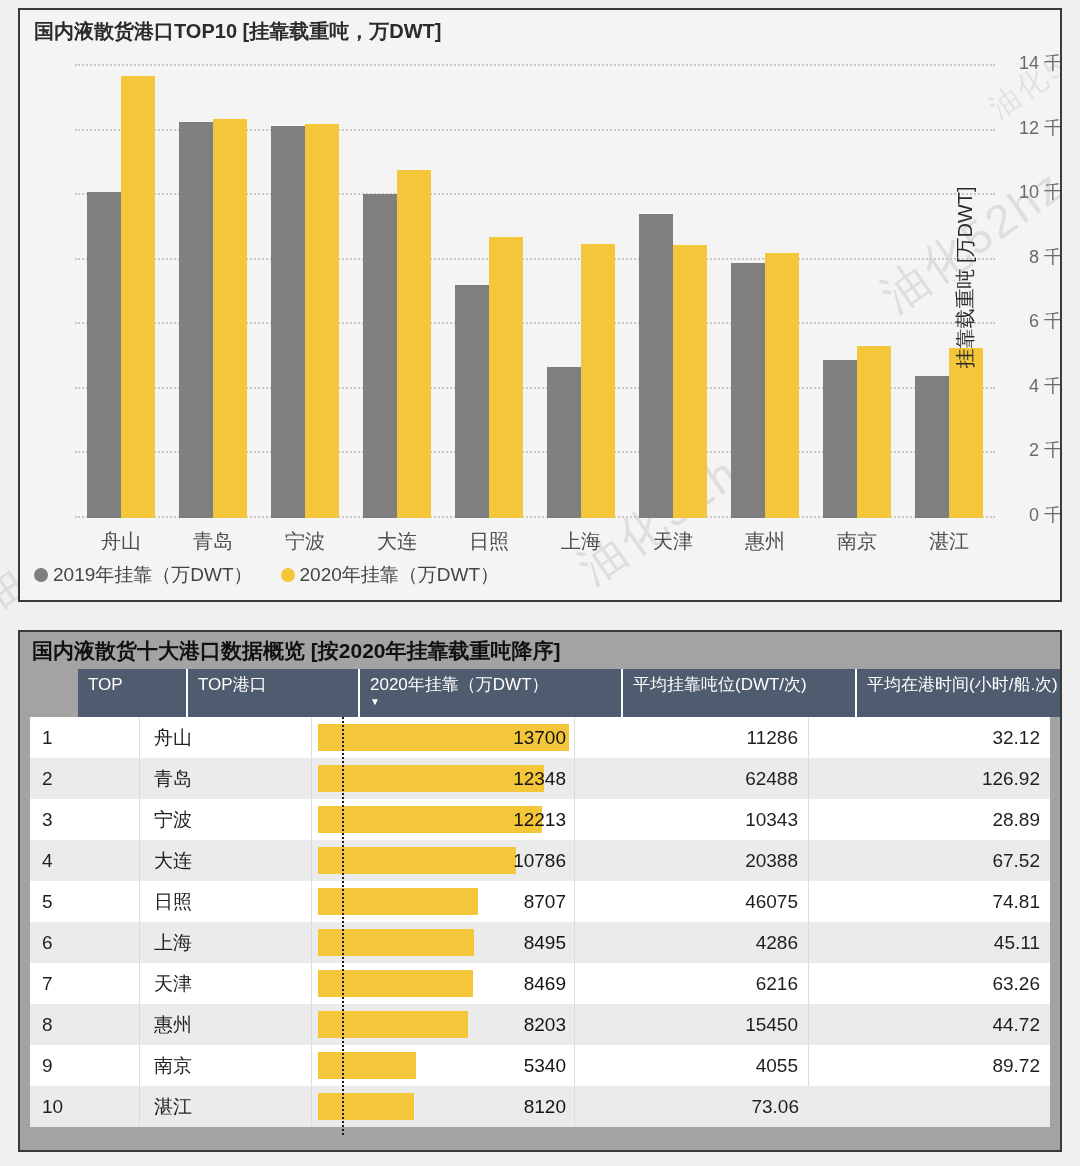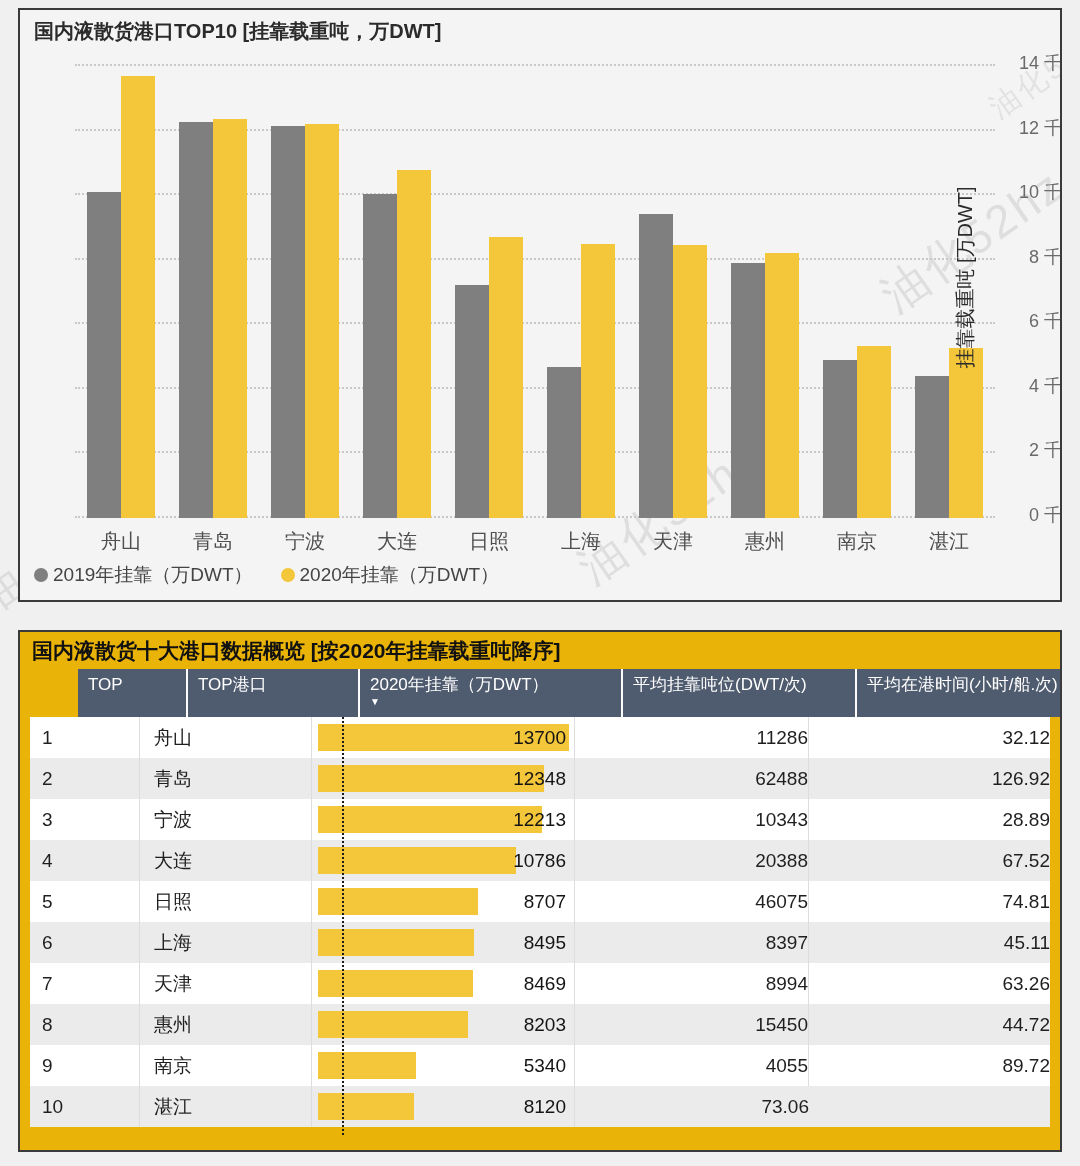--- a/index.html
+++ b/index.html
@@ -11,21 +11,21 @@
     overflow:hidden;
     color:#252423;
   }
   .card {
     position:absolute;
     background:#F5F4F4;
     border:2px solid #3A3A3A;
     overflow:hidden;
   }
   #chart-card { left:18px; top:8px; width:1044px; height:594px; }
-  #table-card { left:18px; top:630px; width:1044px; height:522px; background:#eab308; }
+  #table-card { left:18px; top:630px; width:1044px; height:522px; background:#a3a3a3; }
 
   .wm {
     position:absolute;
     font-size:46px;
     color:#C9C9C9;
     opacity:.5;
     transform:rotate(-35deg);
     letter-spacing:3px;
     white-space:nowrap;
     pointer-events:none;
@@ -112,21 +112,21 @@
     grid-template-columns:110px 172px 263px 234px 241px;
     height:41px; align-items:center;
     font-size:19px; color:#1F1F1F;
   }
   .tr.even { background:#FFFFFF; }
   .tr.odd  { background:#EBEBEB; }
   .td { height:100%; display:flex; align-items:center; border-right:1px solid #DDDDDD; }
   .td:last-child { border-right:none; }
   .td.rank { padding-left:12px; }
   .td.port { padding-left:14px; }
-  .td.num  { justify-content:flex-end; }
+  .td.num  { justify-content:flex-end; padding-right:10px; }
   .td.barcell { position:relative; padding:0; }
   .databar-track { position:absolute; left:6px; top:7px; bottom:7px; right:5px; }
   .databar {
     position:absolute; left:0; top:0; bottom:0;
     background:#F4C63A;
   }
   .bar-value {
     position:absolute; right:8px; top:0; height:100%;
     display:flex; align-items:center; font-size:19px; color:#141414;
     z-index:2;
@@ -308,33 +308,33 @@
         </div>
         <div class="tr odd">
           <div class="td rank">6</div>
           <div class="td port">上海</div>
           <div class="td barcell">
             <div class="databar-track">
               <div class="databar" style="width: 62.0073%;"></div>
             </div>
             <div class="bar-value">8495</div>
           </div>
-          <div class="td num">8397</div>
+          <div class="td num">4286</div>
           <div class="td num">45.11</div>
         </div>
         <div class="tr even">
           <div class="td rank">7</div>
           <div class="td port">天津</div>
           <div class="td barcell">
             <div class="databar-track">
               <div class="databar" style="width: 61.8175%;"></div>
             </div>
             <div class="bar-value">8469</div>
           </div>
-          <div class="td num">8994</div>
+          <div class="td num">6216</div>
           <div class="td num">63.26</div>
         </div>
         <div class="tr odd">
           <div class="td rank">8</div>
           <div class="td port">惠州</div>
           <div class="td barcell">
             <div class="databar-track">
               <div class="databar" style="width: 59.8759%;"></div>
             </div>
             <div class="bar-value">8203</div>

